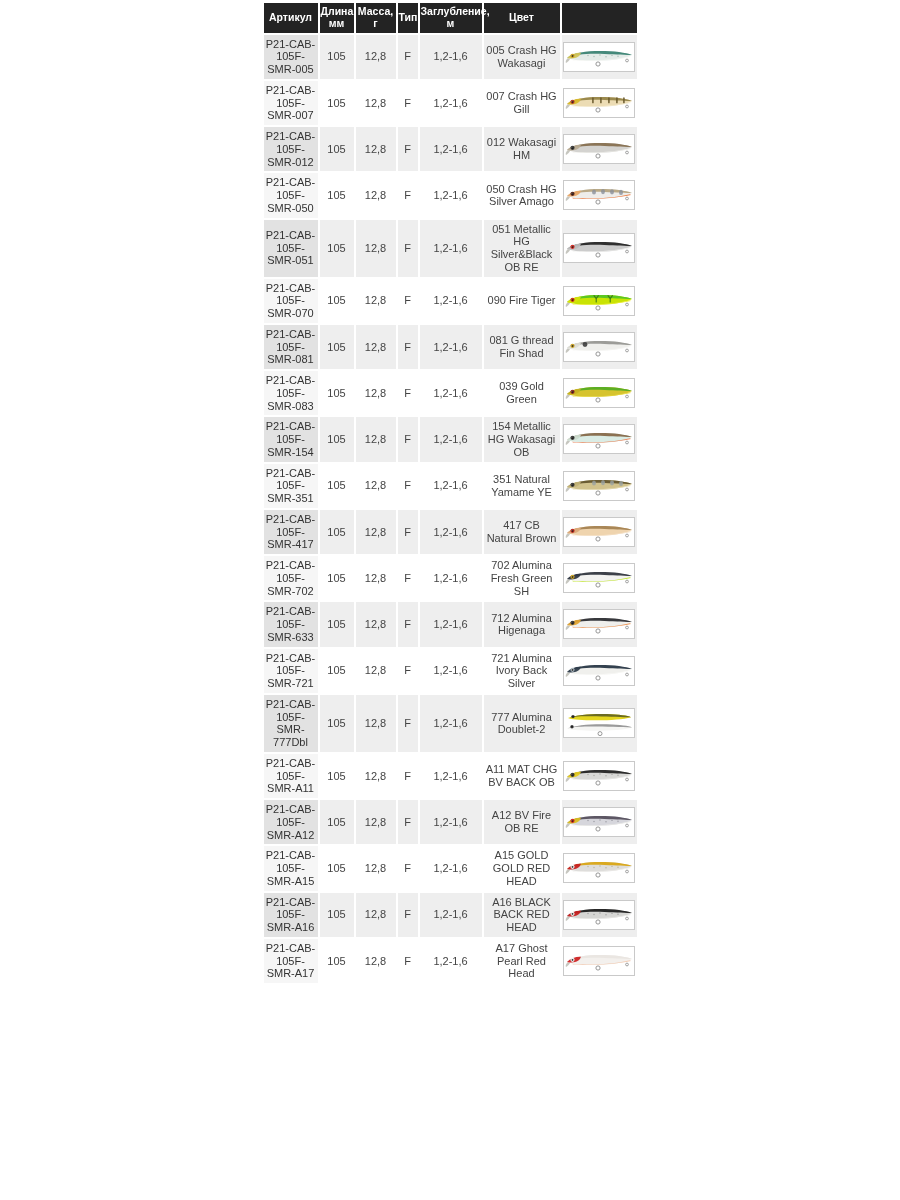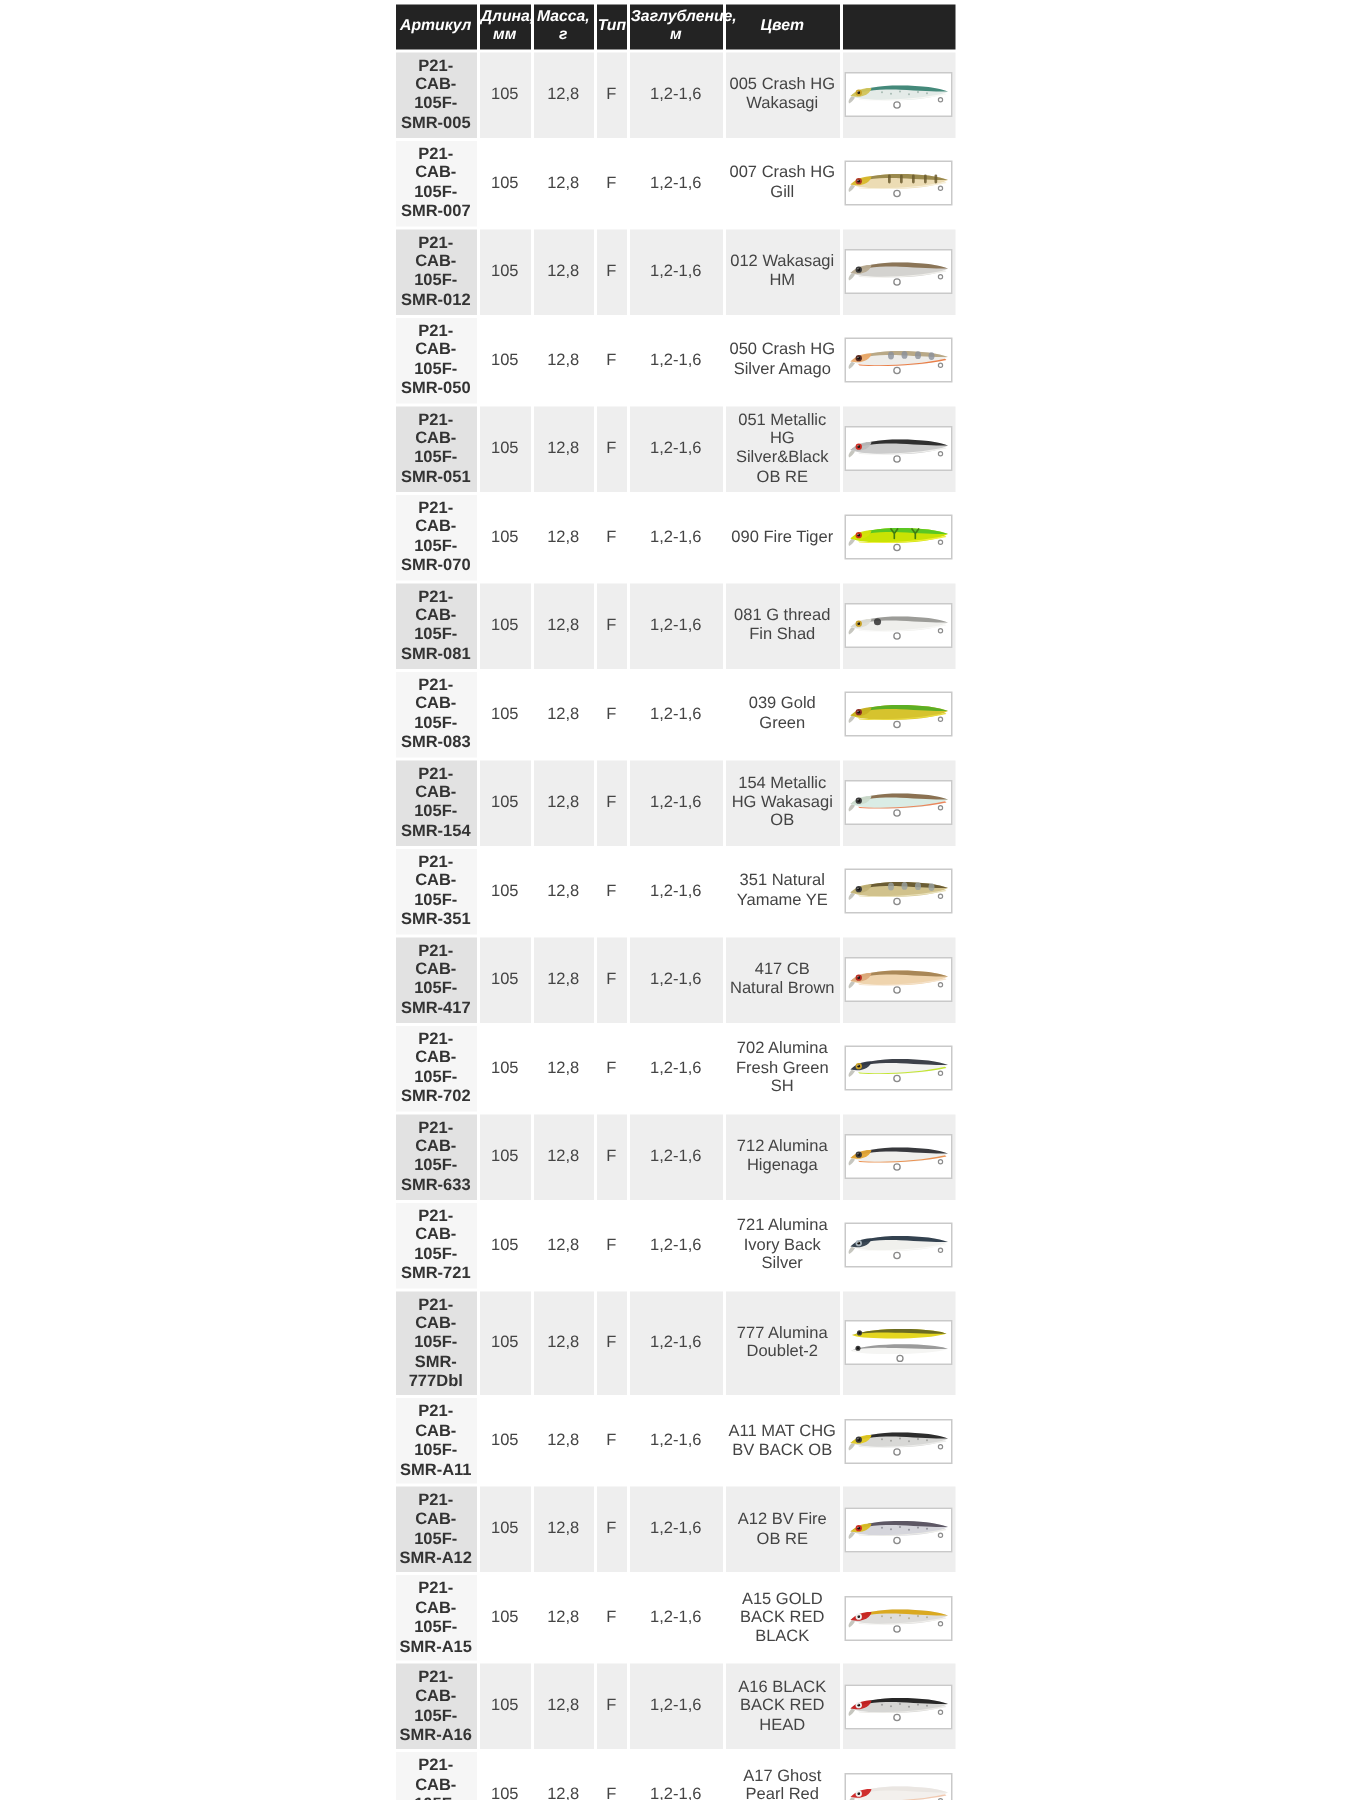--- a/index.html
+++ b/index.html
@@ -6,31 +6,31 @@
   body{
     width:900px;height:1200px;overflow:hidden;background:#ffffff;
     font-family:"Liberation Sans", sans-serif;
   }
   table{
     border-collapse:separate;border-spacing:2px;table-layout:fixed;
     width:377px;margin:1px auto 0 auto;
   }
   th{
     background:#232323;color:#ffffff;font-size:10.5px;font-weight:bold;
-    line-height:1.12;text-align:center;vertical-align:middle;padding:3px 1px;font-style:italic;
+    line-height:1.12;text-align:center;vertical-align:middle;padding:3px 1px;
   }
   td{
     font-size:11px;line-height:1.16;color:#444444;text-align:center;
     vertical-align:middle;padding:3px 2px;word-wrap:break-word;overflow-wrap:break-word;
   }
   tr.odd  td{background:#eeeeee}
   tr.odd  td.art{background:#e2e2e2}
   tr.even td{background:#ffffff}
   tr.even td.art{background:#f6f6f6}
-  td.art{font-weight:bold;color:#333333}
+  td.art{font-weight:normal;color:#333333}
   td.imgc{padding:2px 1px}
   .thumb{
     width:70px;height:28px;background:#ffffff;border:1px solid #c9c9c9;
     margin:0 auto;overflow:hidden;
   }
   .thumb svg{display:block}
 </style>
 </head>
 <body>
 
@@ -504,21 +504,21 @@
   </svg>
           </div>
         </td>
       </tr>
       <tr class="even">
         <td class="art">P21-CAB-105F-SMR-A15</td>
         <td>105</td>
         <td>12,8</td>
         <td>F</td>
         <td>1,2-1,6</td>
-        <td>A15 GOLD BACK RED BLACK</td>
+        <td>A15 GOLD GOLD RED HEAD</td>
         <td class="imgc">
           <div class="thumb">
             <svg width="70" height="28" viewBox="0 0 70 28">
     <path d="M4,15 C2,16.8 1.2,18.6 2,20 C3.6,19.4 5.2,17.6 6,16 Z" fill="#b3b3aa" opacity="0.75"></path>
     <path d="M3,15 C10,9.5 22,8 36,8 C50,8 62,9.5 68,12 C62,15.5 50,17.5 35,17.8 C20,18 9,17.5 3,15 Z" fill="#dedddb"></path>
     <path d="M8,16.8 C22,18.2 48,17.4 66,13.2 L67,14 C50,17.6 24,18.8 9,17.6 Z" fill="#f0efec"></path>
     <path d="M3,15 C10,9.5 22,8 36,8 C50,8 62,9.5 68,12 C62,12.2 50,11.4 36,10.8 C22,10.4 10,11.6 3,15 Z" fill="#daa920"></path>
     <path d="M3,15 C7,10.8 13,9.4 17,9.8 C16,13.6 11,16.8 3,15 Z" fill="#c62020" opacity="0.95"></path>
     <circle cx="24" cy="12.5" r="0.7" fill="#b0a888" opacity="0.8"></circle>
               <circle cx="30" cy="13.5" r="0.7" fill="#b0a888" opacity="0.8"></circle>

